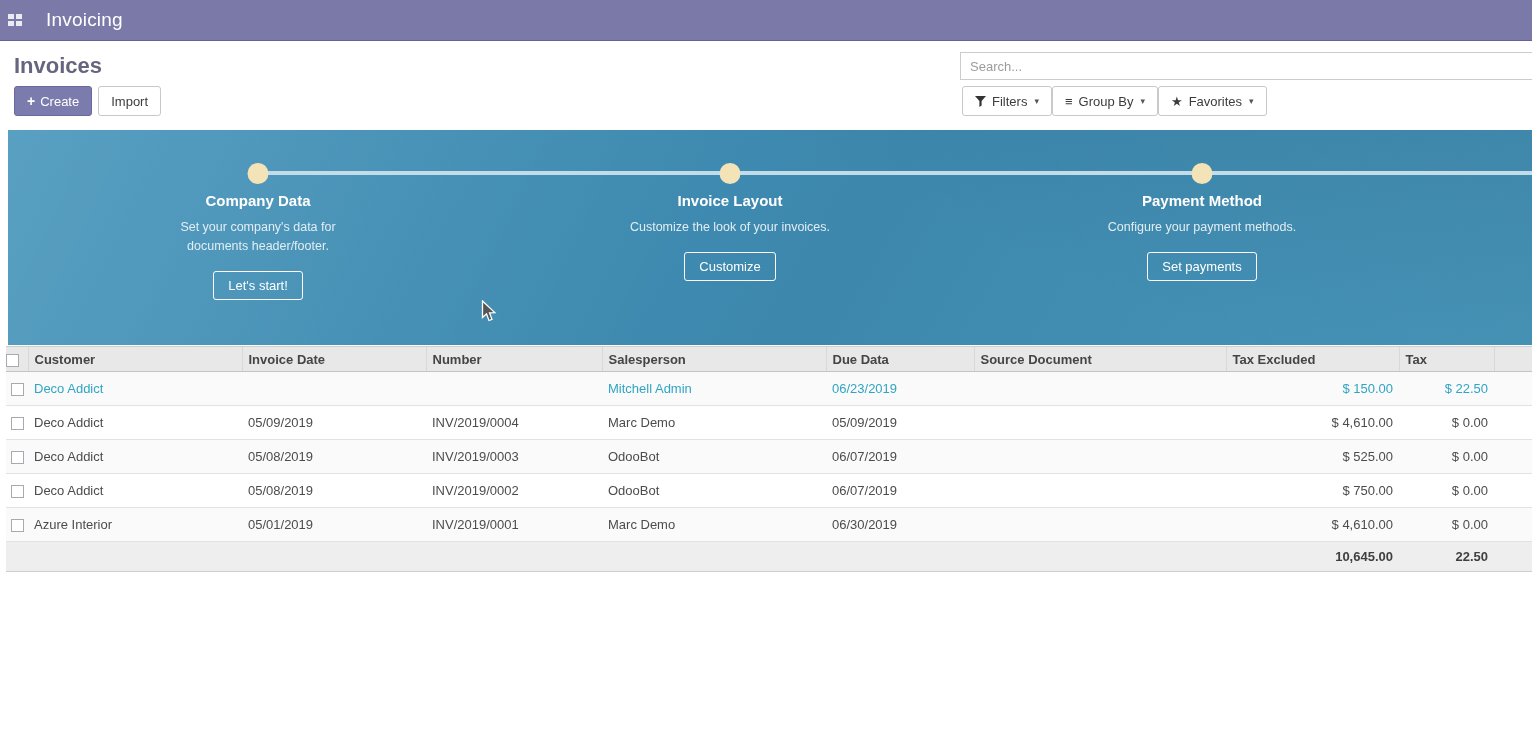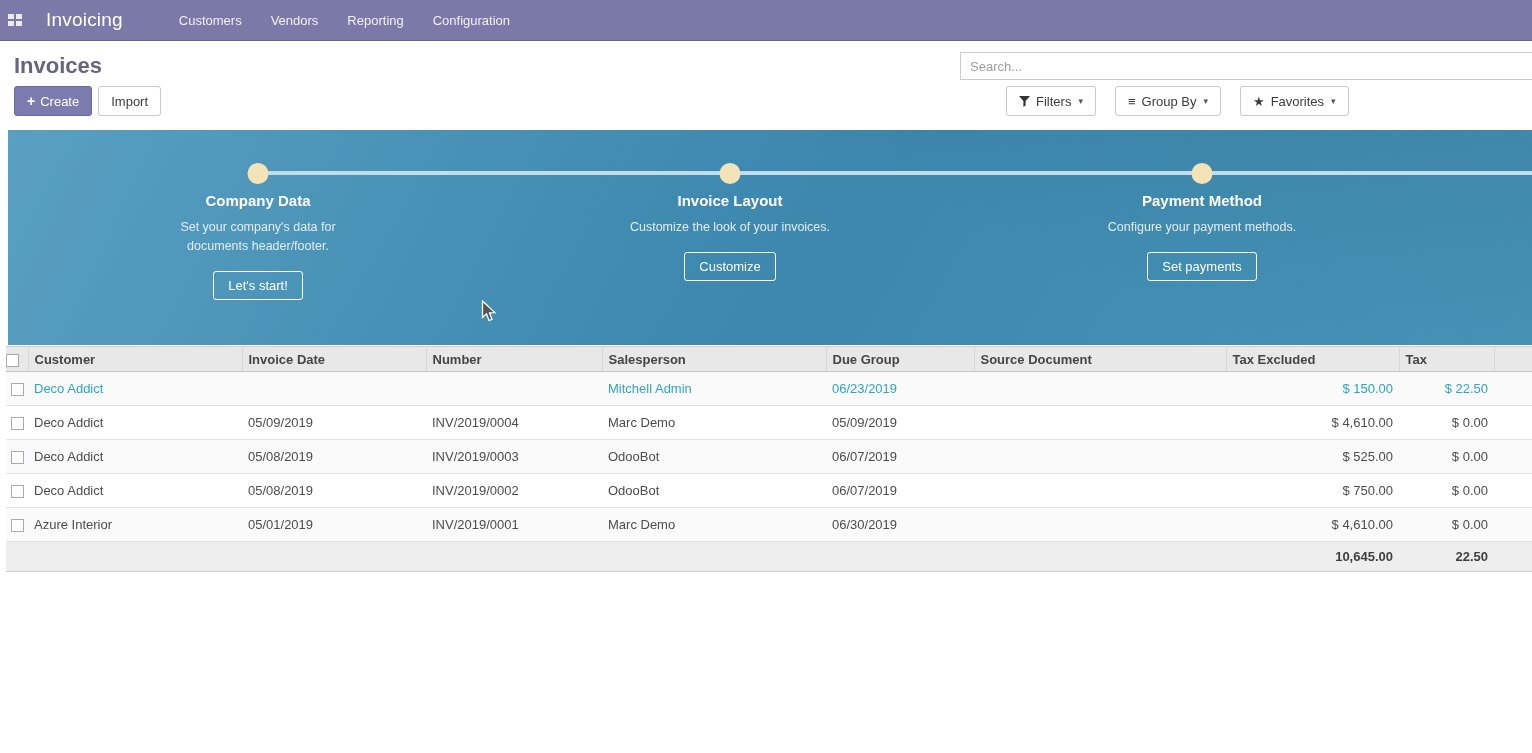--- a/index.html
+++ b/index.html
@@ -32,21 +32,21 @@
     display:inline-flex; align-items:center; font-family:inherit;
   }
   .btn-primary { background:var(--accent-purple,#7c7bad); border-color:#6b699c; color:#fff; margin-right:6px; }
   .btn-primary .plus { font-weight:bold; font-size:14px; margin-right:5px; }
   .search-box {
     position:absolute; right:0; top:11px; width:572px; height:28px;
     border:1px solid #ccc; border-right:none; padding:0 9px;
     font-size:13px; font-family:inherit; color:#333; outline:none;
   }
   .search-box::placeholder { color:#9c9c9c; }
-  .filter-row { position:absolute; left:962px; top:45px; display:flex; gap:19px;margin-left:44px; }
+  .filter-row { position:absolute; left:962px; top:45px; display:flex; gap:0; }
   .btn .ficon { margin-right:6px; font-style:normal; }
   .btn .caret { margin-left:7px; font-size:9px; color:#555; }
   .funnel-svg { margin-right:6px; }
 
   
   .banner {
     position:absolute; left:8px; top:130px; width:1532px; height:215px;
     background:
       linear-gradient(115deg, rgba(255,255,255,0.10) 0%, rgba(255,255,255,0.03) 28%, rgba(255,255,255,0) 45%),
       linear-gradient(205deg, rgba(0,30,50,0.10) 0%, rgba(0,30,50,0) 40%),
@@ -98,26 +98,20 @@
 <body>
 
 <header class="navbar">
   <span class="apps-icon">
       <i></i>
       <i></i>
       <i></i>
       <i></i>
     </span>
   <span class="app-title">Invoicing</span>
-  <nav class="nav-menu">
-    <span class="nav-item">Customers</span>
-    <span class="nav-item">Vendors</span>
-    <span class="nav-item">Reporting</span>
-    <span class="nav-item">Configuration</span>
-  </nav>
 </header>
 
 <div class="control-bar">
   <h1 class="page-title">Invoices</h1>
 
   <div class="btn-row">
     <button class="btn btn-primary">
       <span class="plus">+</span>
       <span>Create</span>
     </button>
@@ -183,21 +177,21 @@
     <col style="width:95px">
       <col style="width:44px">
   </colgroup>
   <thead>
     <tr>
       <th class="cb-cell"><span class="checkbox"></span></th>
       <th>Customer</th>
       <th>Invoice Date</th>
       <th>Number</th>
       <th>Salesperson</th>
-      <th>Due Group</th>
+      <th>Due Data</th>
       <th>Source Document</th>
       <th class="num">Tax Excluded</th>
       <th class="num">Tax</th>
       <th></th>
     </tr>
   </thead>
   <tbody>
       <tr class="draft">
         <td class="cb-cell"><span class="checkbox"></span></td>
         <td>Deco Addict</td>

